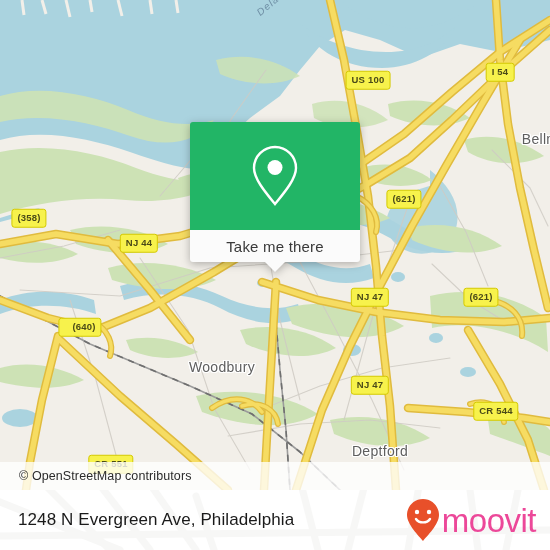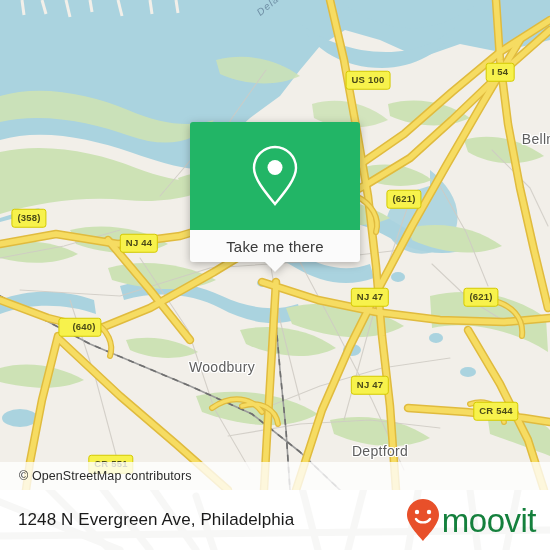--- a/index.html
+++ b/index.html
@@ -156,21 +156,21 @@
     letter-spacing: .1px;
     white-space: nowrap;
   }
   #brand {
     display: flex;
     align-items: center;
     gap: 2px;
   }
   #brand-wordmark {
     font-size: 33px;
-    color: #15803d;
+    color: #ec4899;
     letter-spacing: -.5px;
     line-height: 1;
     font-weight: normal;
   }
 </style>
 </head>
 <body>
 
 <div id="app">
 

